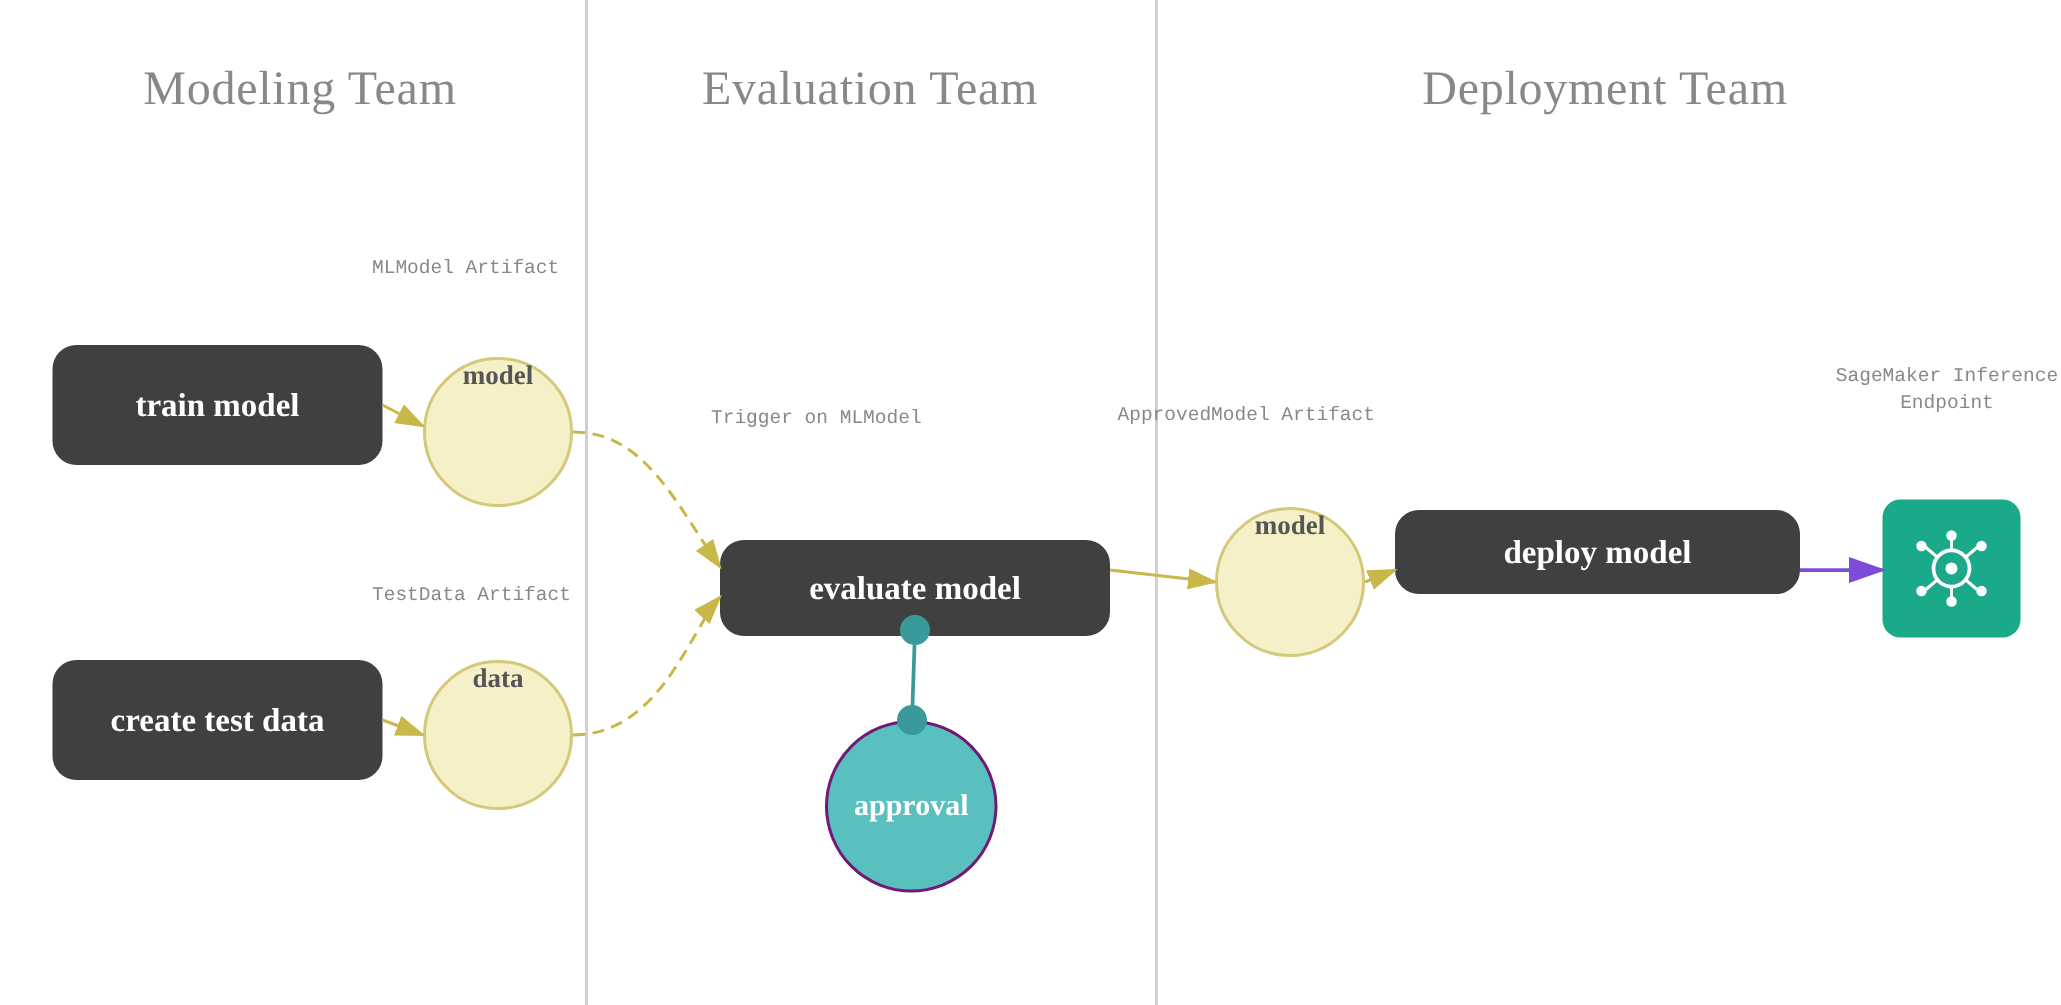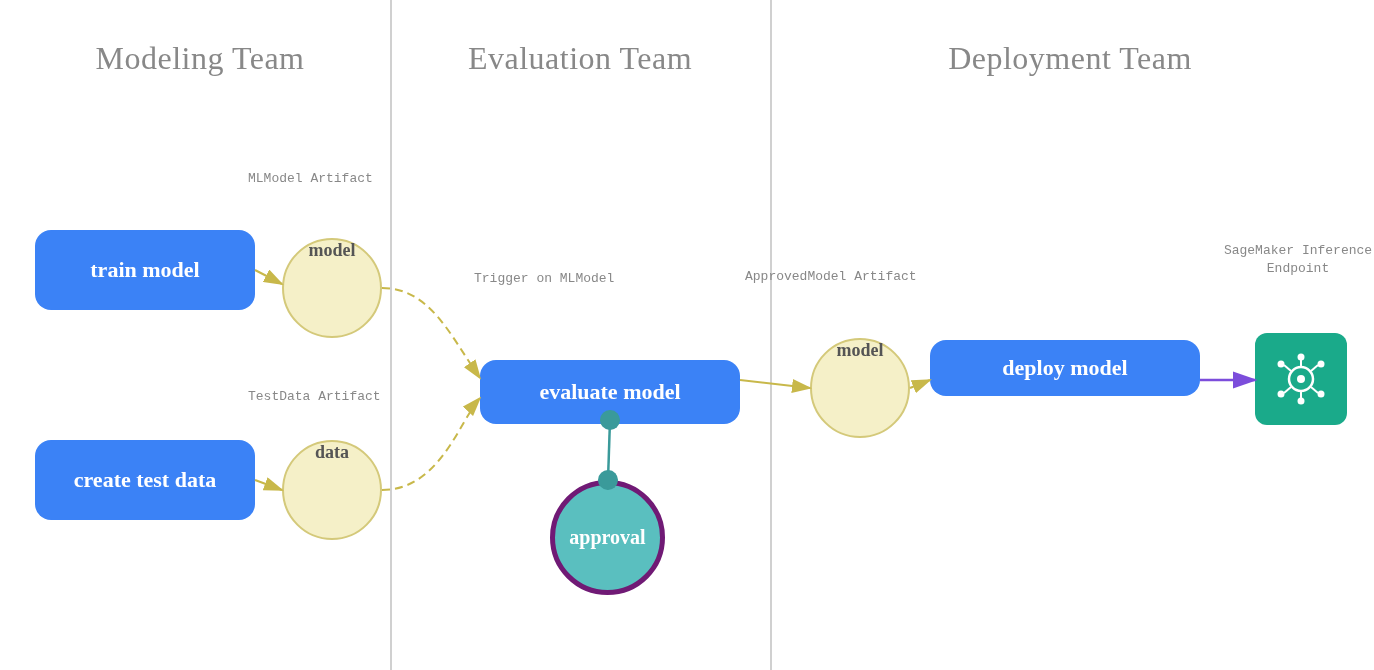--- a/index.html
+++ b/index.html
@@ -35,21 +35,21 @@
       position: absolute;
       top: 0;
       bottom: 0;
       width: 2px;
       background: #d0d0d0;
     }
 
     
     .purple-box {
       position: absolute;
-      background: #3b82f6;
+      background: #404040;
       border-radius: 16px;
       color: #fff;
       font-size: 22px;
       font-weight: 600;
       display: flex;
       align-items: center;
       justify-content: center;
     }
 
     
@@ -63,21 +63,21 @@
       justify-content: center;
       font-size: 18px;
       font-weight: 600;
       color: #555;
     }
 
     
     .teal-circle {
       position: absolute;
       background: #5abfbf;
-      border: 5px solid #701a75;
+      border: 2px solid #701a75;
       border-radius: 50%;
       display: flex;
       align-items: center;
       justify-content: center;
       font-size: 20px;
       font-weight: 600;
       color: #fff;
     }
 
     

